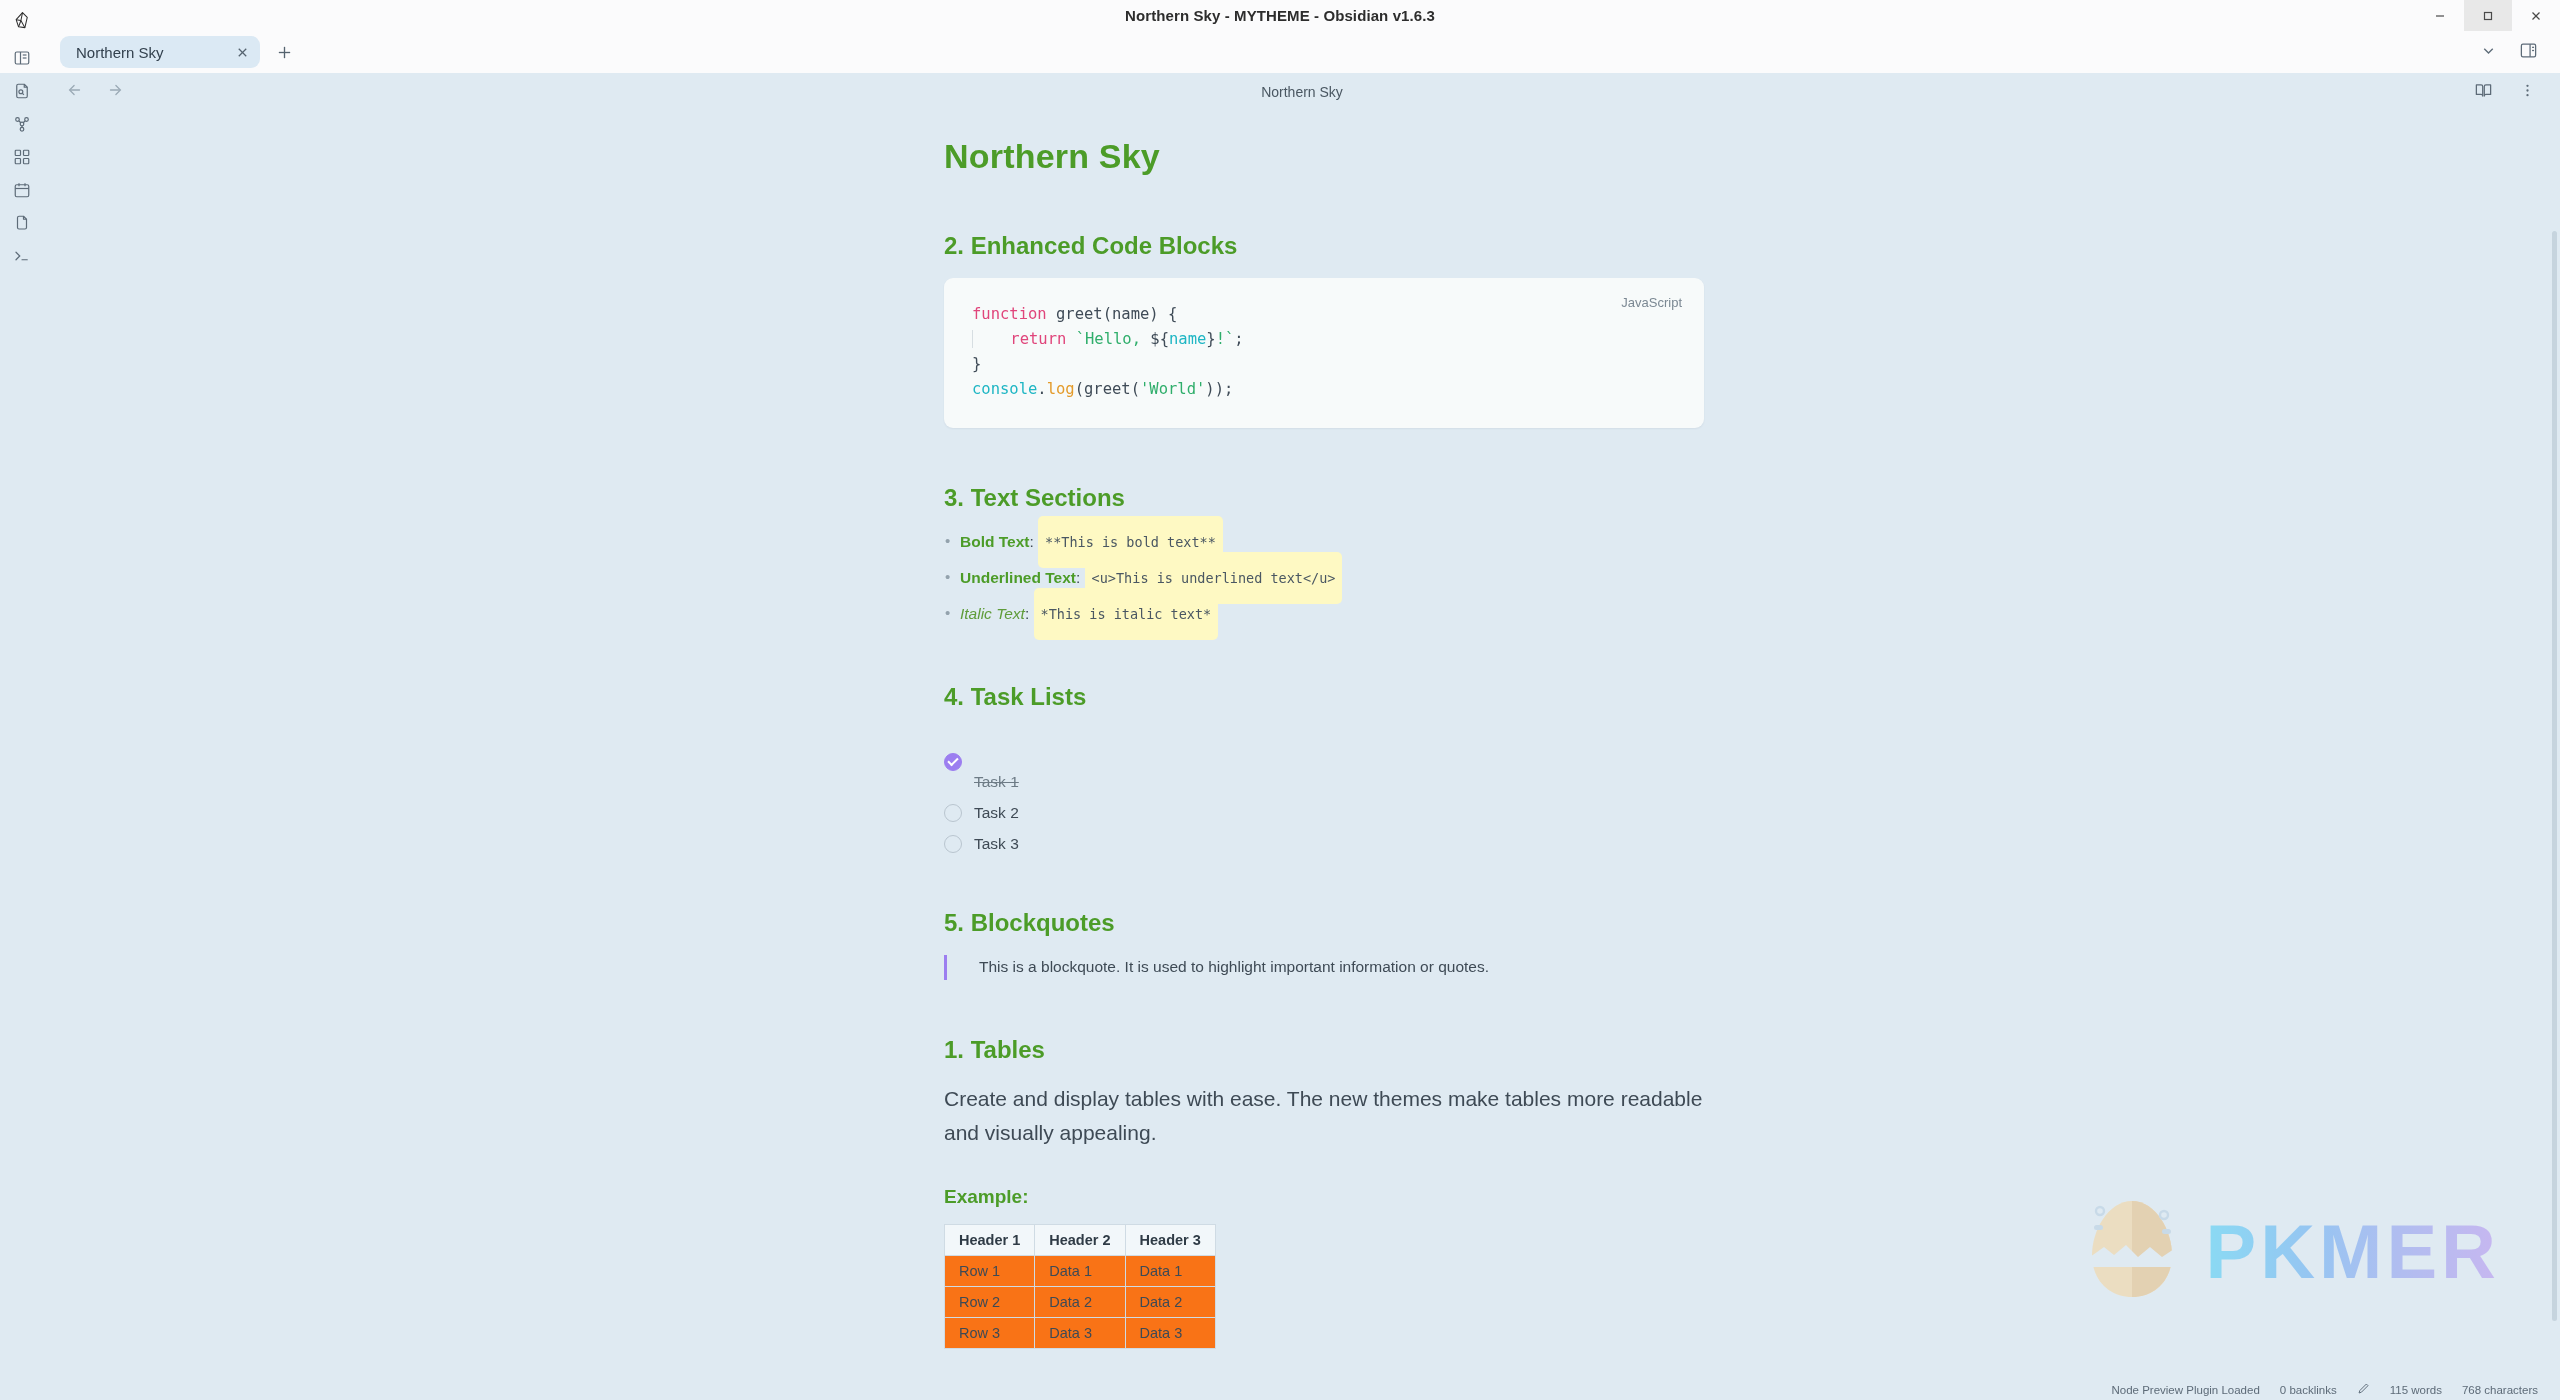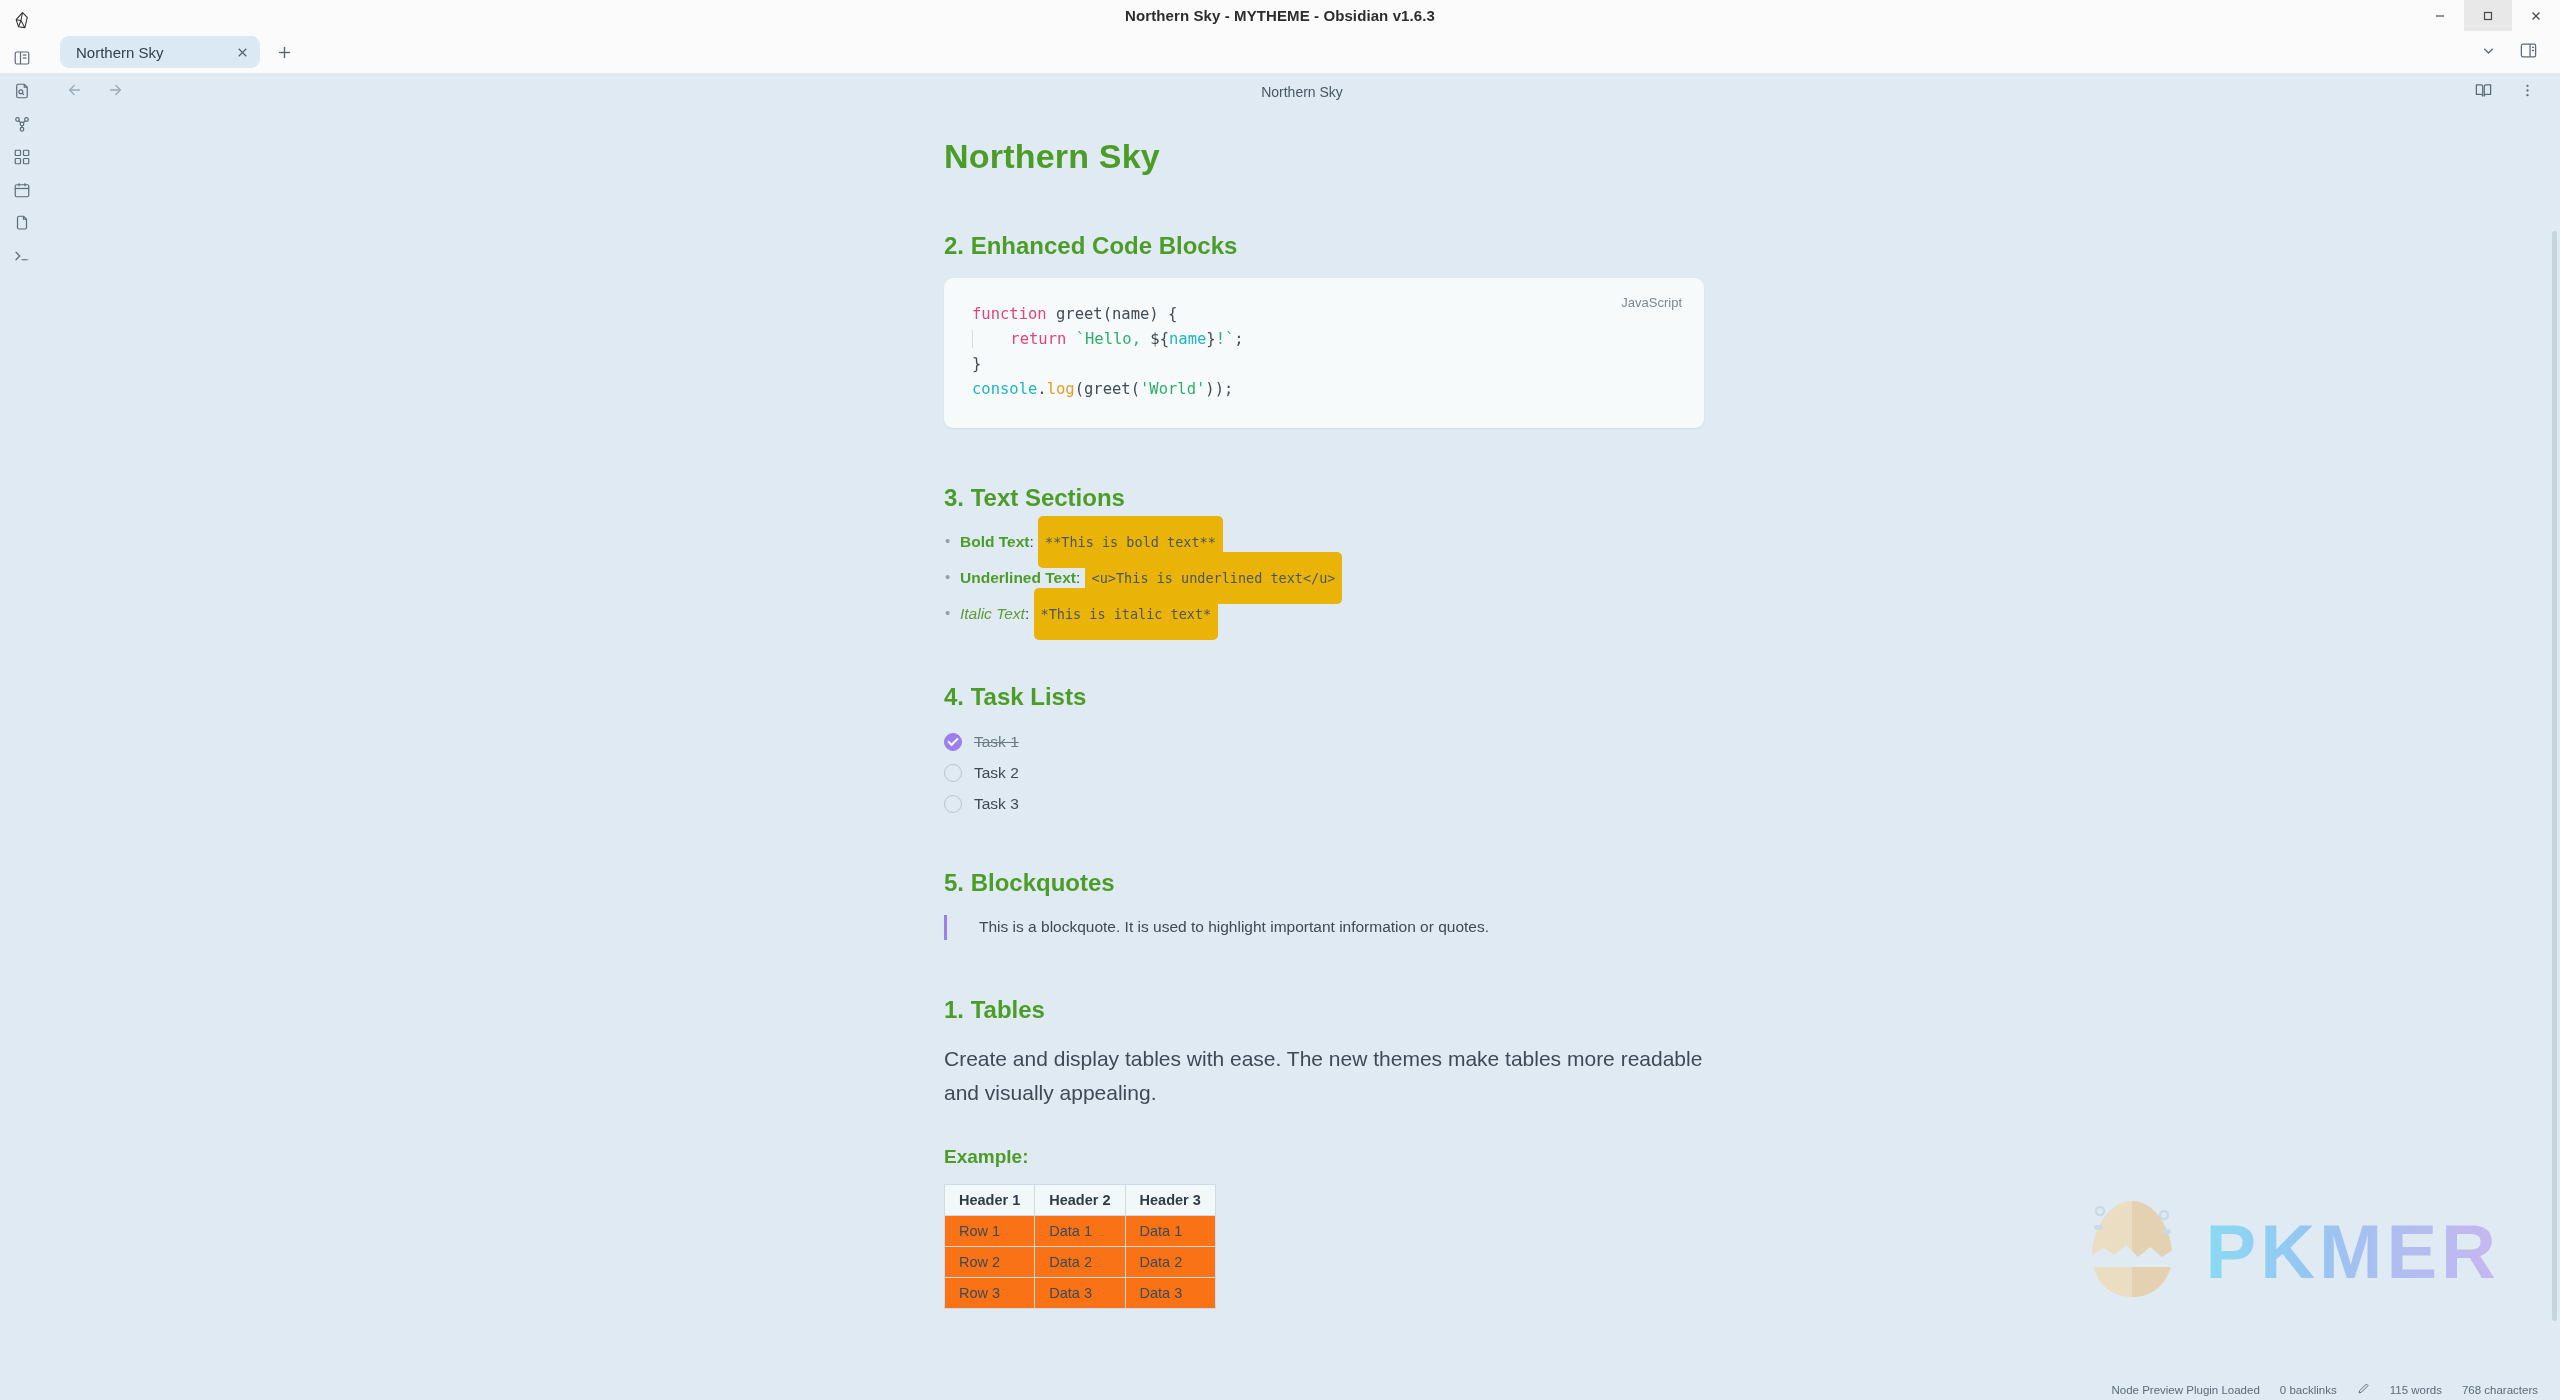--- a/index.html
+++ b/index.html
@@ -134,21 +134,21 @@
   ul.txtlist li {
     position: relative; padding-left: 16px; margin-bottom: 11px;
     font-size: 15.5px; color: #3e4a55; line-height: 1.6;
   }
   ul.txtlist li:before {
     content: "•"; position: absolute; left: 1px; top: -1px; color: #93a2ad; font-size: 15px;
   }
   .lbl-bold { font-weight: 700; color: #4c9c28; }
   .lbl-ital { font-style: italic; color: #5f9c3a; }
   code.inline {
-    background: #eab308; border-radius: 5px; padding: 18px 7px;
+    background: #fef9c3; border-radius: 5px; padding: 18px 7px;
     font-family: "DejaVu Sans Mono", monospace; font-size: 13.5px;
     color: #4a5762;
   }
 
   
   ul.tasks { list-style: none; margin-top: 22px; }
   ul.tasks li {
     display: flex; align-items: center; gap: 12px;
     margin-bottom: 13px; font-size: 15.5px; color: #3e4a55;
   }
@@ -156,21 +156,21 @@
     width: 18px; height: 18px; border-radius: 50%;
     border: 1.6px solid #b9c5cf; background: transparent;
     display: flex; align-items: center; justify-content: center; flex: none;
   }
   .chk.done { background: #9c7ef0; border-color: #9c7ef0; }
   .chk.done:after {
     content: ""; width: 8px; height: 4px;
     border-left: 2px solid #fff; border-bottom: 2px solid #fff;
     transform: rotate(-45deg) translate(1px,-1px);
   }
-  .task-done { text-decoration: line-through; color: #6d7b86; }
+  .task-done { text-decoration: line-through; color: #6d7b86; margin-top: 40px; }
 
   
   blockquote {
     border-left: 3px solid #9c7ef0;
     padding-left: 32px; margin-top: 16px;
     font-size: 15.5px; color: #3e4a55; line-height: 1.6;
   }
 
   p.para { font-size: 21px; color: #3e4a55; line-height: 1.62; margin-top: 8px; }
 

